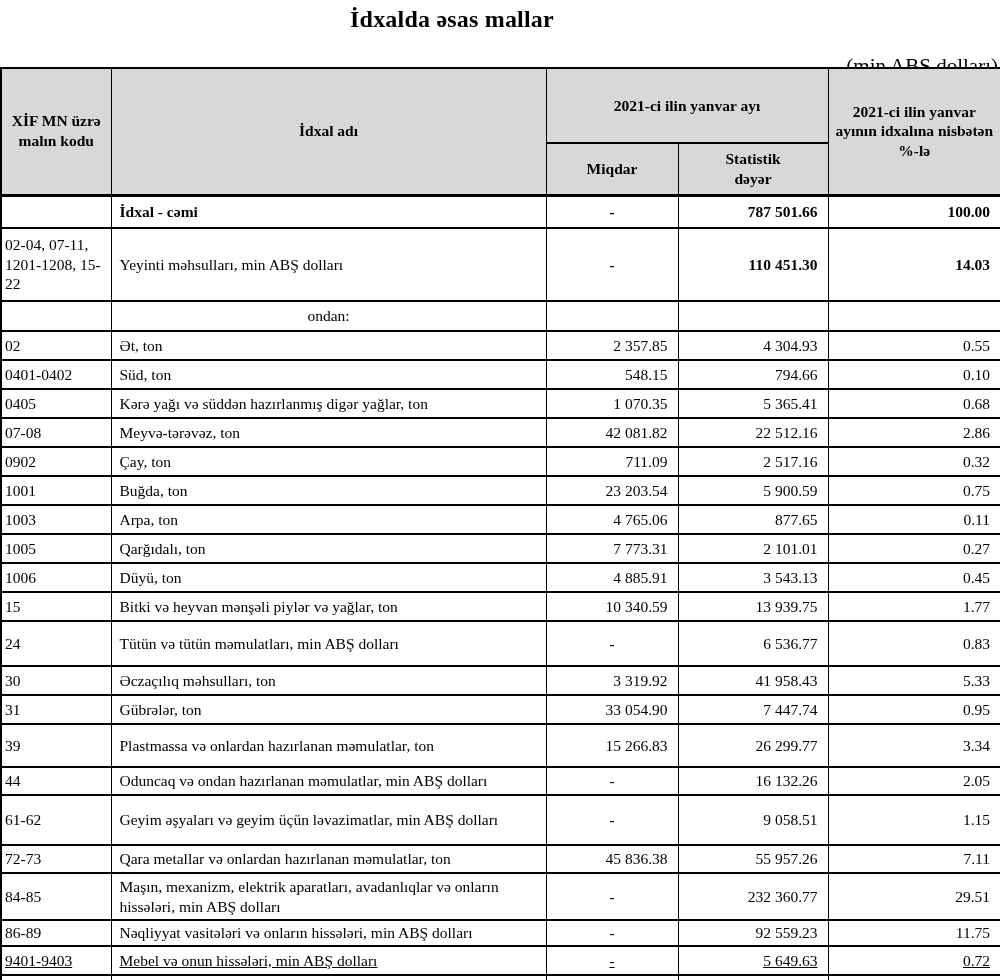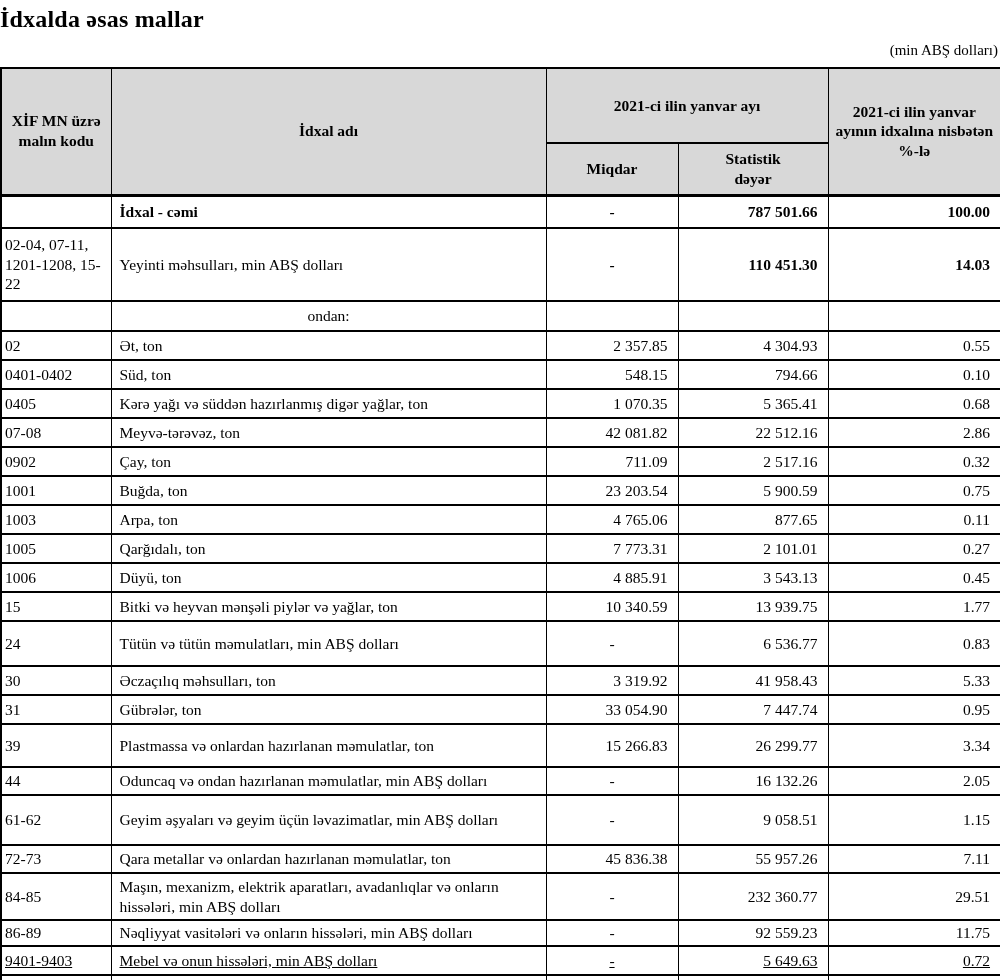--- a/index.html
+++ b/index.html
@@ -1,25 +1,25 @@
 <!DOCTYPE html>
 <html><head>
 <meta charset="utf-8">
 <style>
   html,body{margin:0;padding:0;background:#fff;}
   .page{
     position:relative;width:1000px;height:980px;overflow:hidden;background:#fff;
     font-family:"Liberation Serif","DejaVu Serif",serif;color:#000;
   }
   .title{
-    position:absolute;top:6px;left:0;width:904px;
+    position:absolute;top:6px;left:0;width:904px;text-align:center;
     font-size:24px;font-weight:bold;letter-spacing:.2px;
   }
   .unit-note{
-    position:absolute;top:42px;right:2px;font-size:15px;
+    position:absolute;top:54px;right:2px;font-size:21px;
   }
   table.main{
     position:absolute;top:67px;left:0;width:1000px;
     border-collapse:collapse;table-layout:fixed;
     border:2px solid #000;
   }
   col.c1{width:110px}col.c2{width:435px}col.c3{width:132px}col.c4{width:150px}col.c5{width:173px}
   th,td{
     border:1px solid #000;border-top-width:2px;border-bottom-width:2px;
     font-size:15.5px;line-height:1.28;vertical-align:middle;

